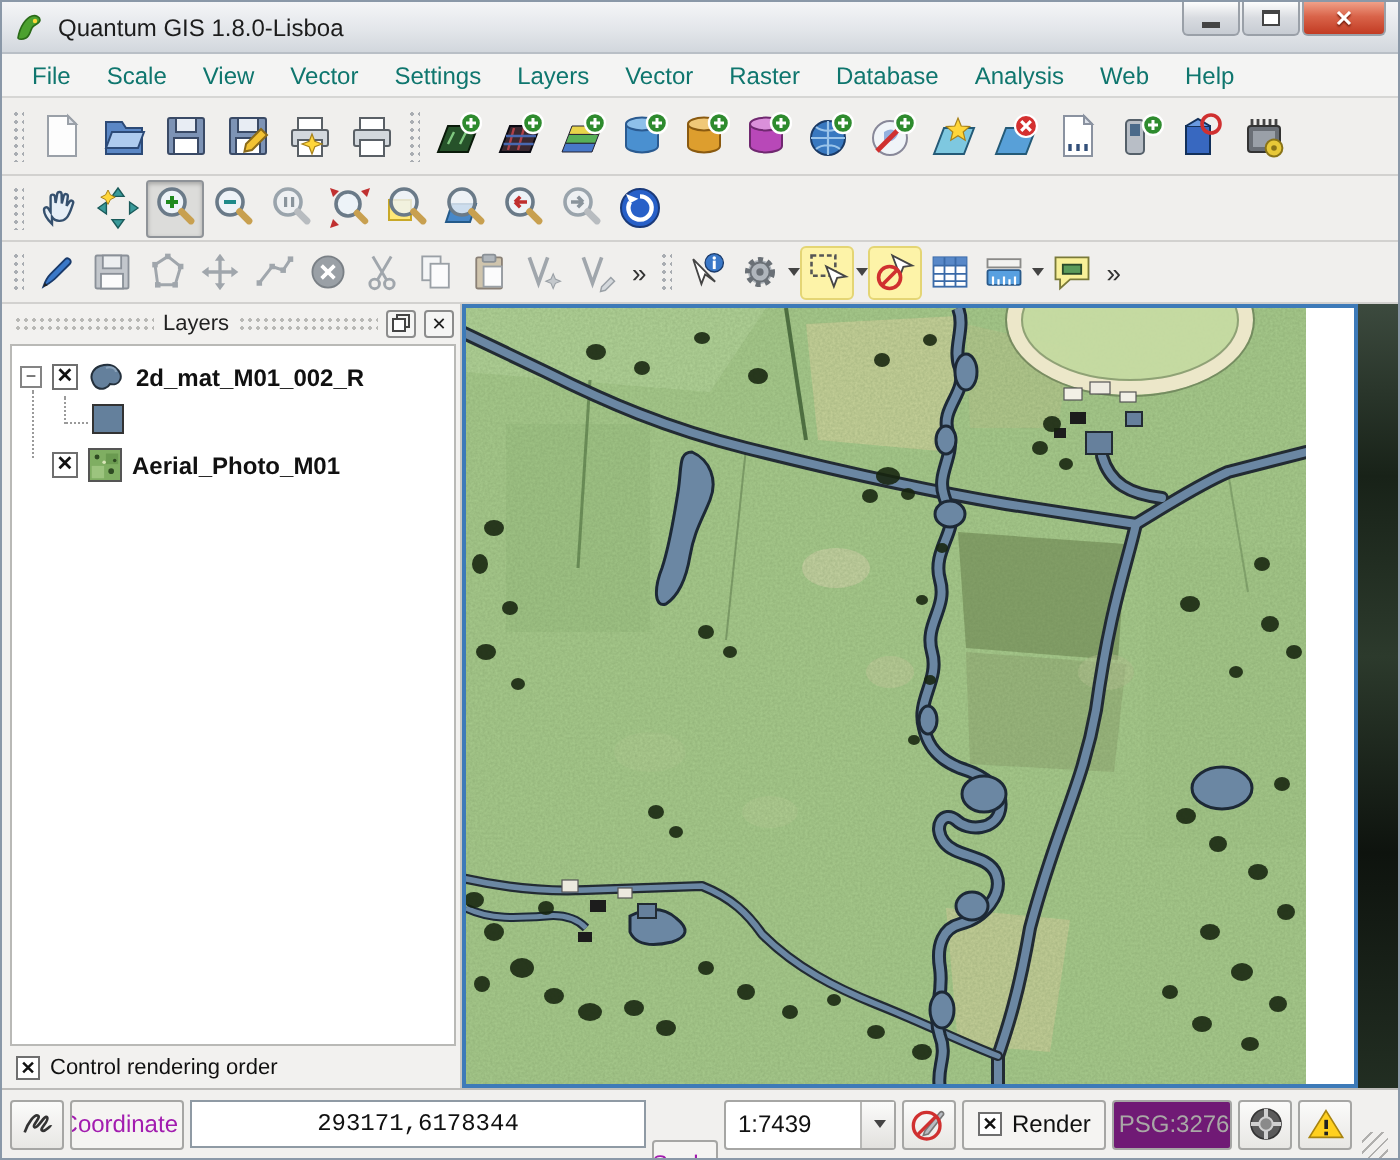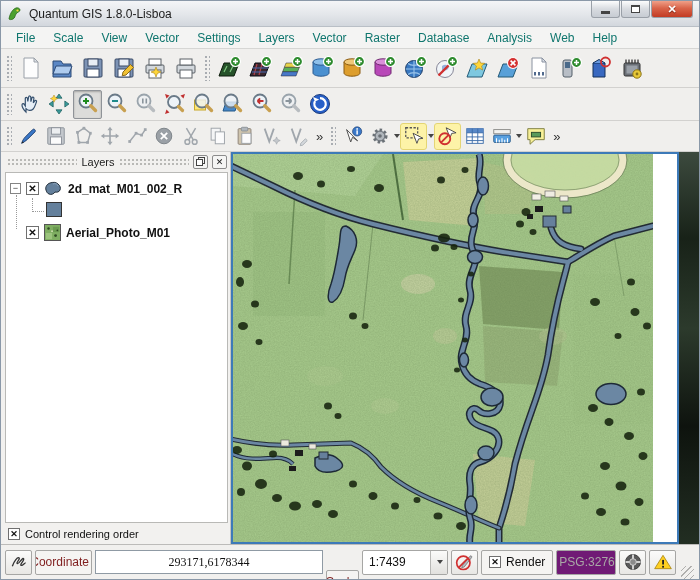--- a/index.html
+++ b/index.html
@@ -62,24 +62,24 @@
   .cro-label{font-size:11px;color:#111;}
   .canvas{width:448px;height:392px;border:2px solid #3d7ab8;background:#fff;flex:0 0 auto;}
   .canvas svg{display:block;}
   .desktop-strip{flex:1;background:linear-gradient(180deg,#3c4a3e 0%,#182218 22%,#2c3a2c 45%,#0e130e 70%,#222e22 100%);}
   
   .statusbar{height:35px;background:#f1f0ee;border-top:1px solid #bcbbb9;display:flex;align-items:center;gap:3px;padding:0 4px;}
   .sbtn{width:27px;height:25px;border:1px solid #a6a6a4;border-radius:2px;background:linear-gradient(180deg,#fbfbfa,#e8e7e4);
     display:flex;align-items:center;justify-content:center;cursor:pointer;flex:0 0 auto;}
   .sbtn svg{width:20px;height:20px;}
   .sblabel{height:25px;border:1px solid #a6a6a4;border-radius:2px;background:#f5f4f2;display:flex;align-items:center;
-    justify-content:flex-end;overflow:hidden;white-space:nowrap;font-size:12px;color:#7f1d1d;padding:0 2px;flex:0 0 auto;}
+    justify-content:flex-end;overflow:hidden;white-space:nowrap;font-size:12px;color:#a21caf;padding:0 2px;flex:0 0 auto;}
   .lab-coord{width:57px;} .lab-scale{width:33px;margin-top:40px;}
   .coord-input{width:228px;height:24px;border:1px solid #8f9aa4;background:#fff;text-align:center;font-size:12px;
-    font-family:Liberation Serif, serif;color:#111;flex:0 0 auto;}
+    font-family:Liberation Mono, monospace;color:#111;flex:0 0 auto;}
   .scombo{width:86px;height:25px;border:1px solid #a6a6a4;border-radius:2px;background:#fff;display:flex;align-items:center;flex:0 0 auto;cursor:pointer;}
   .scombo .val{flex:1;font-size:12px;color:#111;padding-left:6px;}
   .scombo .dbtn{width:17px;height:100%;border-left:1px solid #b8b8b6;background:linear-gradient(180deg,#fbfbfa,#e2e1de);display:flex;align-items:center;justify-content:center;}
   .renderbox{height:25px;border:1px solid #a6a6a4;border-radius:2px;background:#f5f4f2;display:flex;align-items:center;gap:5px;padding:0 7px;flex:0 0 auto;cursor:pointer;}
   .render-label{font-size:12px;color:#111;}
   .epsgbox{width:60px;height:25px;border:1px solid #a6a6a4;border-radius:2px;background:#701a75;display:flex;align-items:center;
     overflow:hidden;font-size:12px;color:#a9a8a6;padding:0 2px;flex:0 0 auto;white-space:nowrap;cursor:pointer;}
   .grip-corner{width:13px;height:13px;margin-left:2px;align-self:flex-end;
     background:repeating-linear-gradient(135deg,transparent 0 3px,#b0afad 3px 4px);}
 </style>

